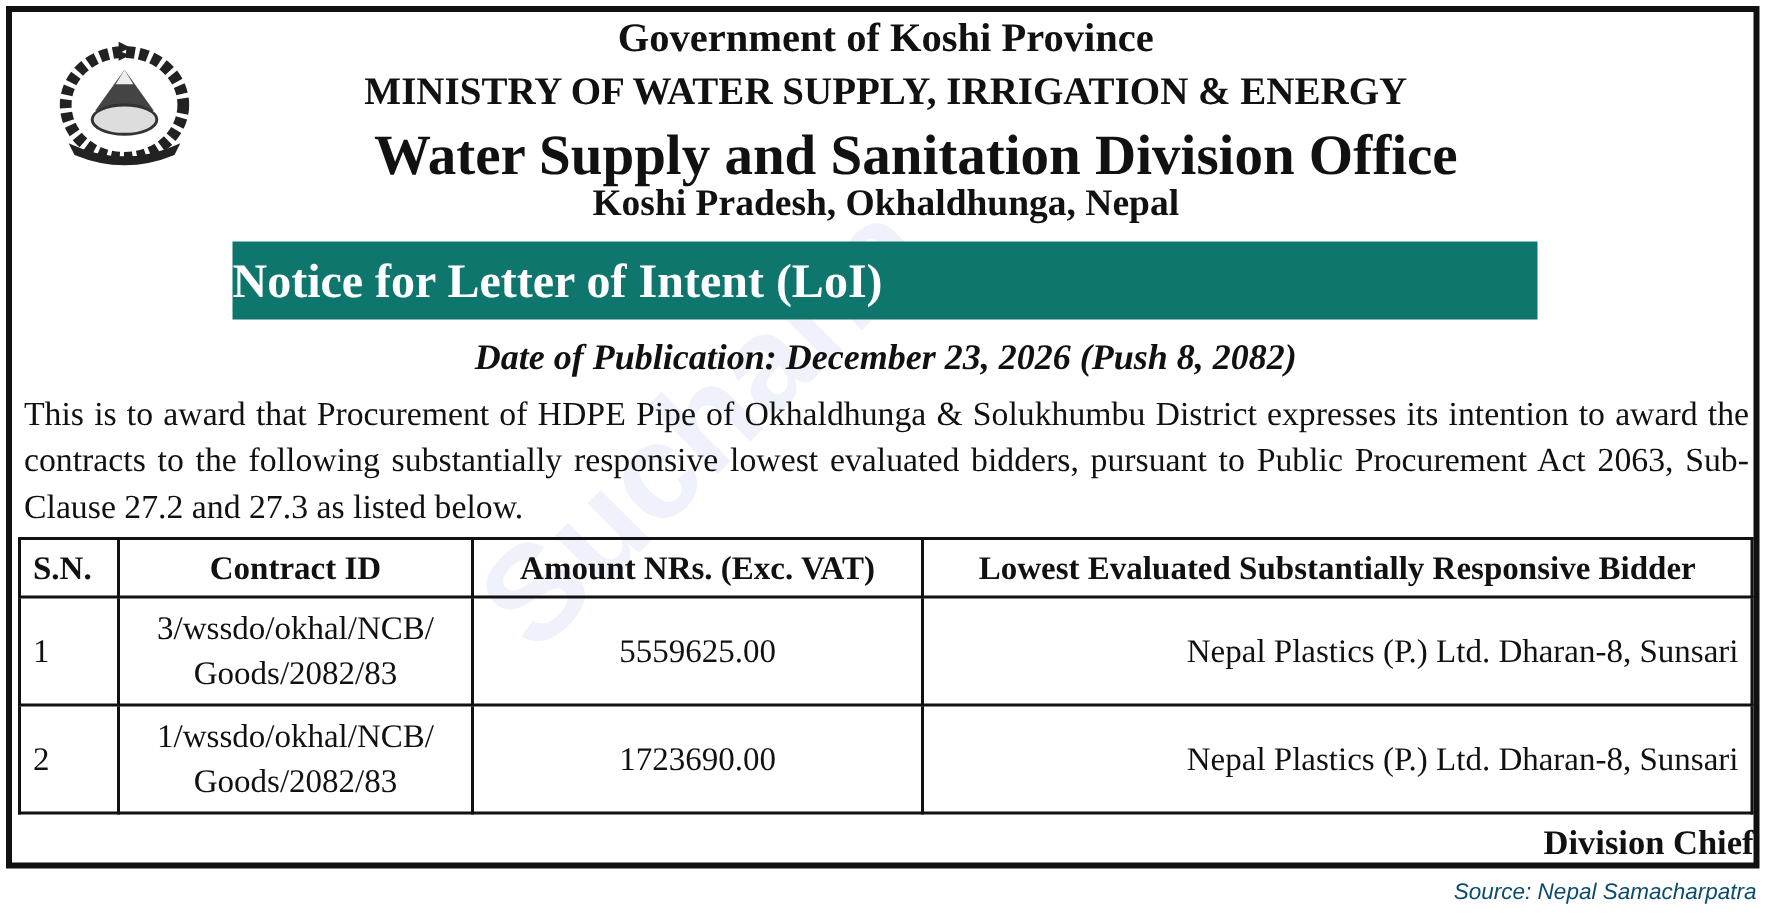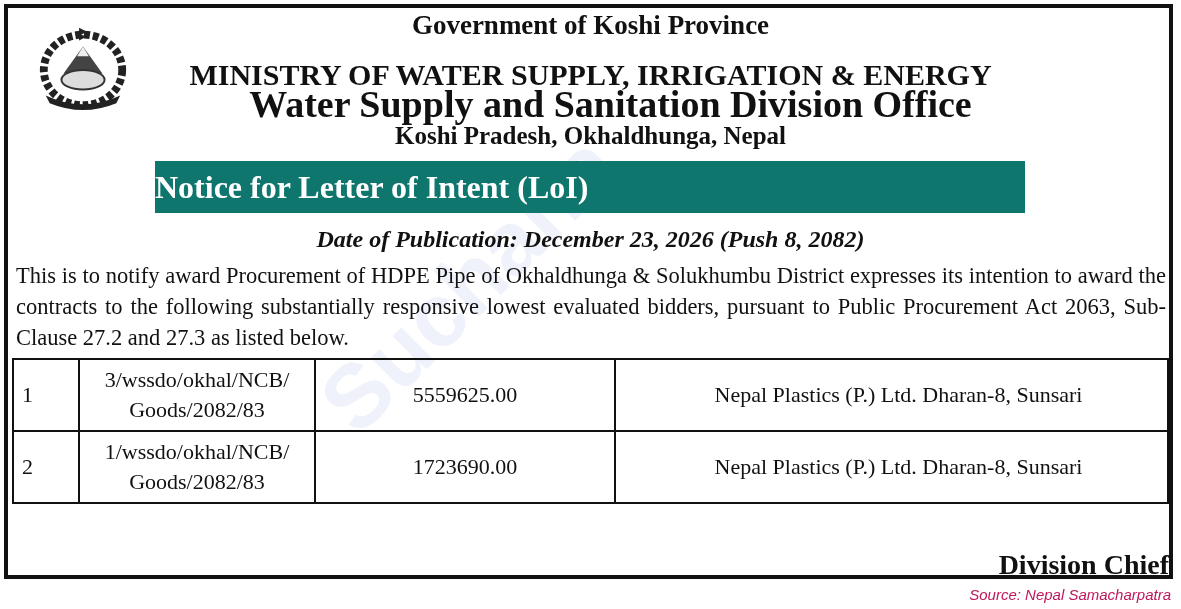--- a/index.html
+++ b/index.html
@@ -1,37 +1,37 @@
 <!DOCTYPE html>
 <html><head>
 <meta charset="utf-8">
 <style>
   html, body { margin:0; padding:0; background:#ffffff; }
   body { width:1181px; height:609px; position:relative; overflow:hidden; font-family:"Liberation Serif", serif; color:#111; }
   .frame { position:absolute; left:4px; top:4px; width:1169px; height:575px; border:4px solid #111; box-sizing:border-box; background:#fff; }
   .emblem { position:absolute; left:34px; top:22px; width:98px; height:90px; }
   .hdr { position:absolute; left:0; width:1181px; text-align:center; font-weight:bold; white-space:nowrap; }
   .h1 { top:10px; font-size:27px; }
-  .h2 { top:58px; font-size:30px; }
+  .h2 { top:46px; font-size:26px; }
   .h3 { top:82px; font-size:38px;padding-left:20px; }
   .h4 { top:122px; font-size:25px; }
   .banner { position:absolute; left:155px; top:161px; width:870px; height:52px; background:#0f766e; color:#fff; text-align:left; font-weight:bold; font-size:32px; line-height:52px; }
   .date { position:absolute; left:0; width:1181px; top:226px; text-align:center; font-weight:bold; font-size:24px;font-style:italic; }
   .body { position:absolute; left:16px; top:260px; width:1150px; font-size:22.5px; line-height:31px; text-align:justify; }
   .body b { font-weight:normal; }
   table { position:absolute; left:12px; top:358px; width:1157px; border-collapse:collapse; font-size:22px; }
   td, th { border:2px solid #111; padding:0 8px; }
   th { height:37px; font-weight:bold; text-align:center; }
   td { height:70px; line-height:30px; }
   .c-sn { width:48px; text-align:left; }
   .c-id { width:218px; text-align:center; }
   .c-amt { width:282px; text-align:center; }
-  .c-bid { text-align:center; padding-left:22px; }
-  .chief { position:absolute; right:12px; top:549px; font-weight:bold; font-size:28px; }
-  .source { position:absolute; right:10px; top:586px; font-family:"Liberation Sans", sans-serif; font-style:italic; font-size:15px; color:#be185d; }
+  .c-bid { text-align:right; padding-left:22px; }
+  .chief { position:absolute; right:12px; top:549px; font-weight:bold; font-size:23px; }
+  .source { position:absolute; right:10px; top:586px; font-family:"Liberation Sans", sans-serif; font-style:italic; font-size:15px; color:#0c4a6e; }
   .wm { position:absolute; left:300px; top:380px; font-family:"Liberation Sans", sans-serif; font-weight:bold; font-size:90px; color:rgba(120,150,220,0.12); transform:rotate(-45deg); transform-origin:left top; pointer-events:none; }
 </style>
 </head>
 <body>
 
 <div class="frame"></div>
 
 <div class="wm">Suchana</div>
 
 <svg class="emblem" viewBox="0 0 100 90">
@@ -46,25 +46,31 @@
 <div class="hdr h1">Government of Koshi Province</div>
 <div class="hdr h2">MINISTRY OF WATER SUPPLY, IRRIGATION &amp; ENERGY</div>
 <div class="hdr h3">Water Supply and Sanitation Division Office</div>
 <div class="hdr h4">Koshi Pradesh, Okhaldhunga, Nepal</div>
 
 <div class="banner">Notice for Letter of Intent (LoI)</div>
 
 <div class="date">Date of Publication: December 23, 2026 (Push 8, 2082)</div>
 
 <div class="body">
-  <span>This is to notify award </span><b>Procurement of HDPE Pipe of Okhaldhunga &amp; Solukhumbu District</b><span> expresses its intention to award the contracts to the following substantially responsive lowest evaluated bidders, pursuant to Public Procurement Act 2063, Sub-Clause 27.2 and 27.3 as listed below.</span>
+  <span>This is to award that </span><b>Procurement of HDPE Pipe of Okhaldhunga &amp; Solukhumbu District</b><span> expresses its intention to award the contracts to the following substantially responsive lowest evaluated bidders, pursuant to Public Procurement Act 2063, Sub-Clause 27.2 and 27.3 as listed below.</span>
 </div>
 
 <table>
   <tbody>
+      <tr>
+    <th class="c-sn">S.N.</th>
+    <th class="c-id">Contract ID</th>
+    <th class="c-amt">Amount NRs. (Exc. VAT)</th>
+    <th>Lowest Evaluated Substantially Responsive Bidder</th>
+  </tr>
   <tr>
     <td class="c-sn">1</td>
     <td class="c-id"><span>3/wssdo/okhal/NCB/</span><br><span>Goods/2082/83</span></td>
     <td class="c-amt">5559625.00</td>
     <td class="c-bid">Nepal Plastics (P.) Ltd. Dharan-8, Sunsari</td>
   </tr>
   <tr>
     <td class="c-sn">2</td>
     <td class="c-id"><span>1/wssdo/okhal/NCB/</span><br><span>Goods/2082/83</span></td>
     <td class="c-amt">1723690.00</td>

